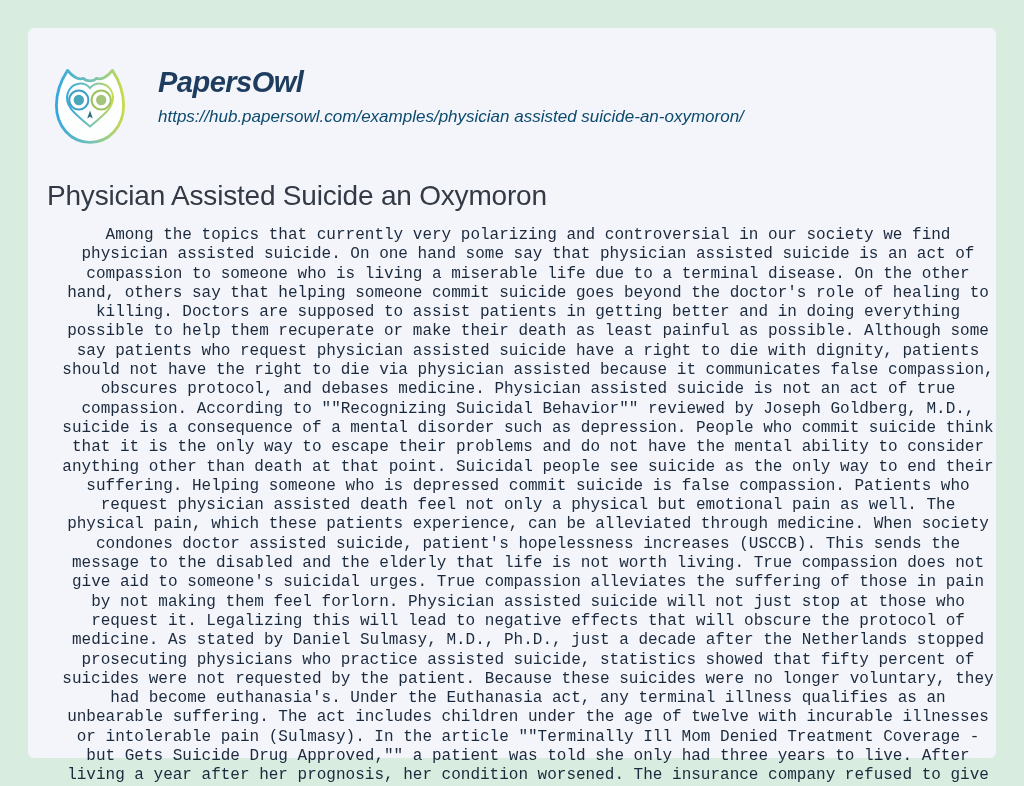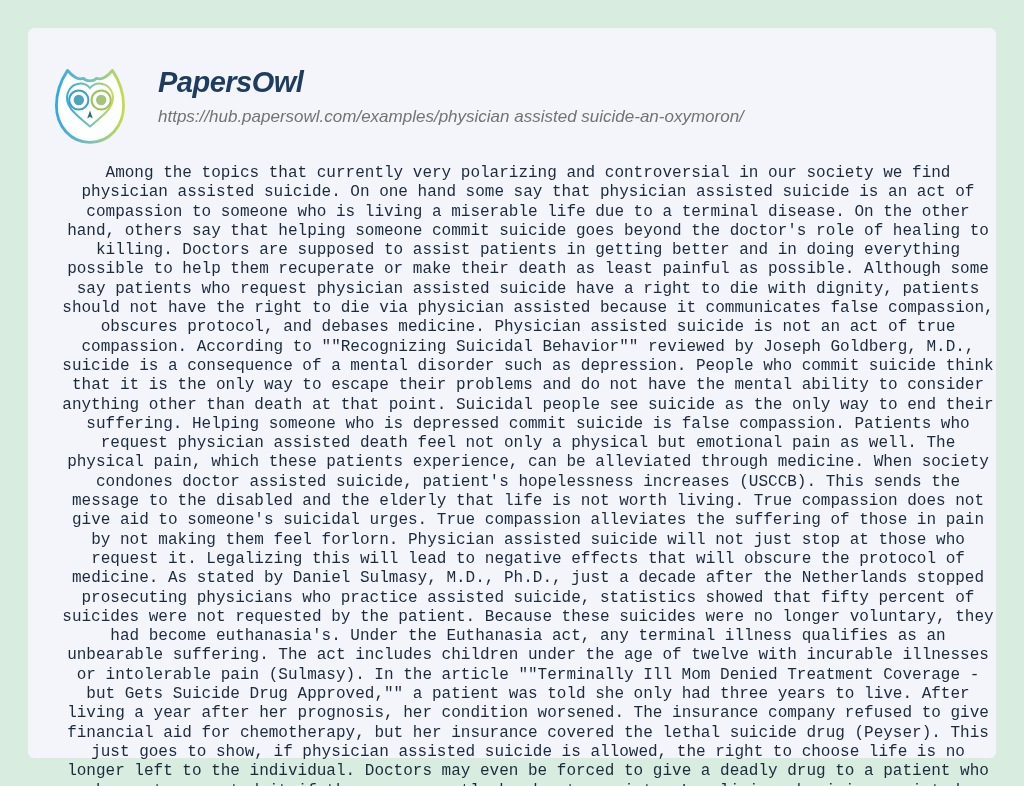--- a/index.html
+++ b/index.html
@@ -28,21 +28,21 @@
     font-size: 29px;
     font-weight: 700;
     letter-spacing: -0.5px;
     color: #1d3c5e;
     font-family: "Liberation Sans", sans-serif;
   }
   .url {
     display: inline-block;
     margin-top: 8px;
     font-size: 17px;
-    color: #737373;
+    color: #0c4a6e;
     text-decoration: none;
     font-family: "Liberation Sans", sans-serif;
   }
   main { padding: 0 19px; }
   h1.article-title {
     margin-top: 30px;
     font-size: 28px;
     font-weight: 400;
     color: #333a45;
     letter-spacing: -0.2px;
@@ -83,16 +83,17 @@
         <path d="M50 64 L46.5 74 L50 72 L53.5 74 Z" fill="#2e6f7e"></path>
       </svg>
     </div>
     <div class="brand-block">
       <div class="brand">PapersOwl</div>
       <a class="url" href="#">https://hub.papersowl.com/examples/physician assisted suicide-an-oxymoron/</a>
     </div>
   </header>
 
   <main>
+    <h1 class="article-title">Physician Assisted Suicide an Oxymoron</h1>
     <p class="article-body">Among the topics that currently very polarizing and controversial in our society we find physician assisted suicide. On one hand some say that physician assisted suicide is an act of compassion to someone who is living a miserable life due to a terminal disease. On the other hand, others say that helping someone commit suicide goes beyond the doctor's role of healing to killing. Doctors are supposed to assist patients in getting better and in doing everything possible to help them recuperate or make their death as least painful as possible. Although some say patients who request physician assisted suicide have a right to die with dignity, patients should not have the right to die via physician assisted because it communicates false compassion, obscures protocol, and debases medicine. Physician assisted suicide is not an act of true compassion. According to ""Recognizing Suicidal Behavior"" reviewed by Joseph Goldberg, M.D., suicide is a consequence of a mental disorder such as depression. People who commit suicide think that it is the only way to escape their problems and do not have the mental ability to consider anything other than death at that point. Suicidal people see suicide as the only way to end their suffering. Helping someone who is depressed commit suicide is false compassion. Patients who request physician assisted death feel not only a physical but emotional pain as well. The physical pain, which these patients experience, can be alleviated through medicine. When society condones doctor assisted suicide, patient's hopelessness increases (USCCB). This sends the message to the disabled and the elderly that life is not worth living. True compassion does not give aid to someone's suicidal urges. True compassion alleviates the suffering of those in pain by not making them feel forlorn. Physician assisted suicide will not just stop at those who request it. Legalizing this will lead to negative effects that will obscure the protocol of medicine. As stated by Daniel Sulmasy, M.D., Ph.D., just a decade after the Netherlands stopped prosecuting physicians who practice assisted suicide, statistics showed that fifty percent of suicides were not requested by the patient. Because these suicides were no longer voluntary, they had become euthanasia's. Under the Euthanasia act, any terminal illness qualifies as an unbearable suffering. The act includes children under the age of twelve with incurable illnesses or intolerable pain (Sulmasy). In the article ""Terminally Ill Mom Denied Treatment Coverage - but Gets Suicide Drug Approved,"" a patient was told she only had three years to live. After living a year after her prognosis, her condition worsened. The insurance company refused to give financial aid for chemotherapy, but her insurance covered the lethal suicide drug (Peyser). This just goes to show, if physician assisted suicide is allowed, the right to choose life is no longer left to the individual. Doctors may even be forced to give a deadly drug to a patient who has not requested it if they are a costly burden to society. Legalizing physician assisted suicide will allow insurances to implement regulations that will promote physician assisted suicide as an option. Physician assisted suicide also debases medicine. Patients are afraid, sick, and vulnerable. The job of a physician as a caregiver is to offer a sympathetic service to those patients. Trust between a doctor and his patient would be destroyed if physician assisted suicide</p>
   </main>
 
 </div>
 
 </body></html>

